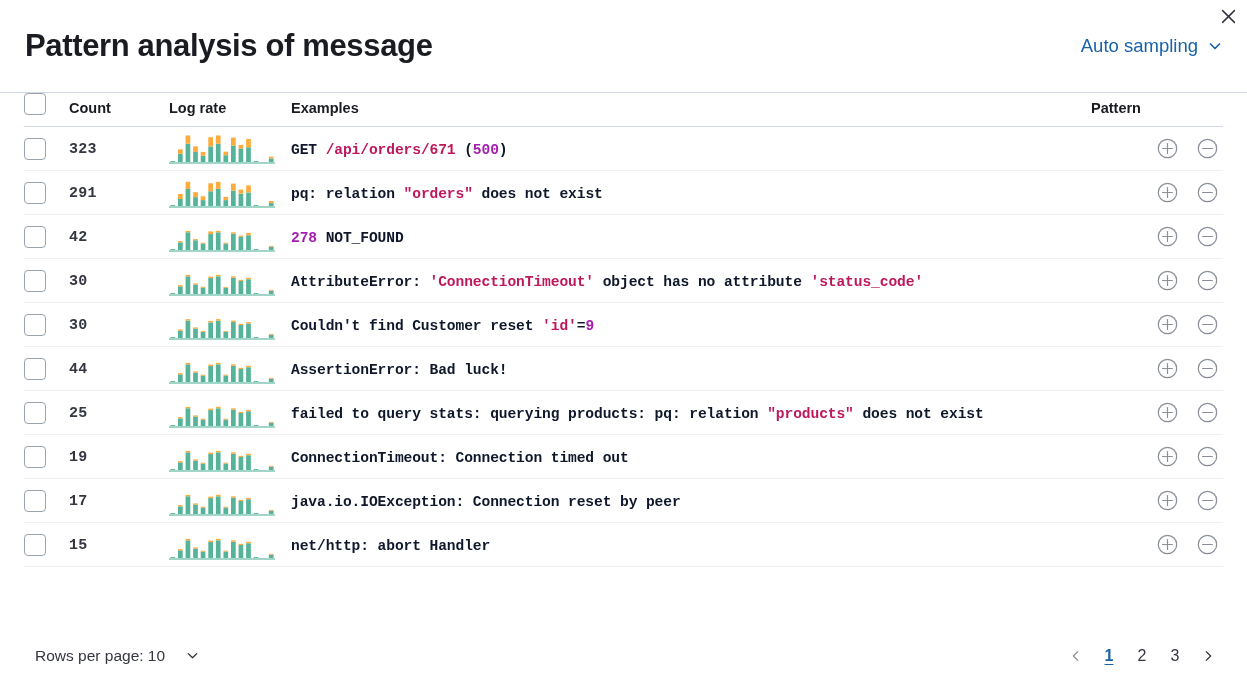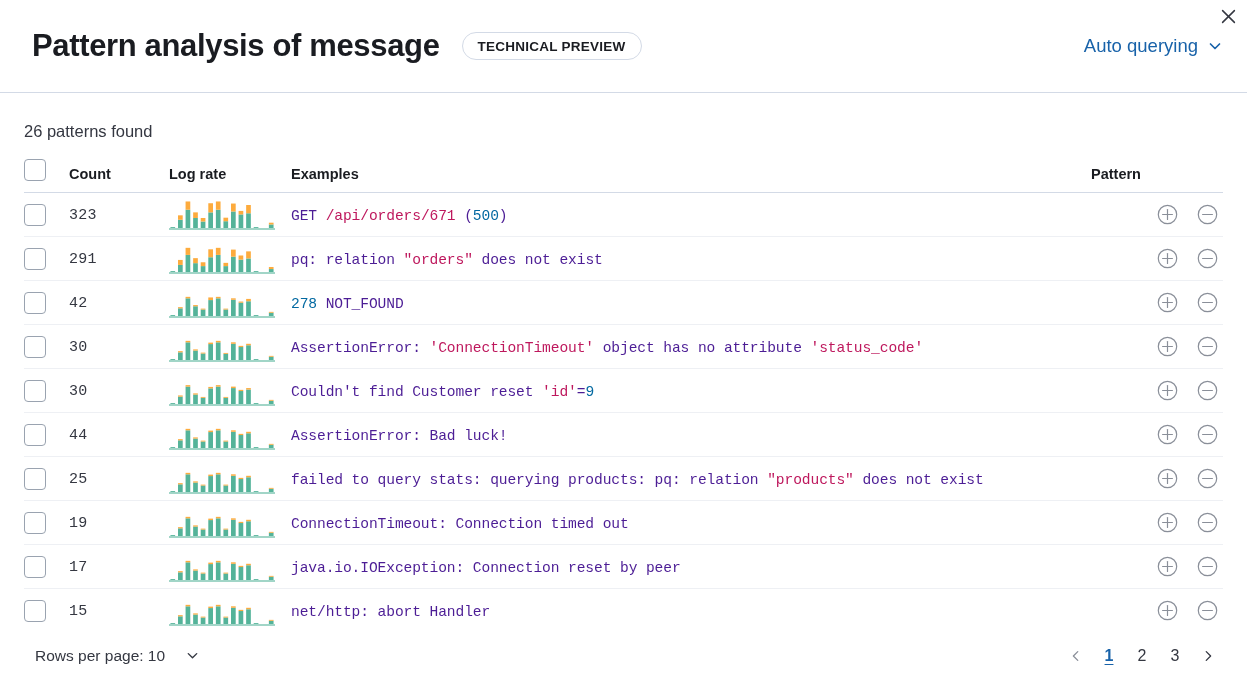--- a/index.html
+++ b/index.html
@@ -22,21 +22,21 @@
     border-bottom: 1px solid #D3DAE6;
     padding: 0 24px;
     display: flex; align-items: center;
   }
   .title-wrap { display: flex; align-items: center; gap: 14px; }
   .page-title {
     font-size: 31px;
     font-weight: 700;
     letter-spacing: -0.35px;
     color: #1a1c21;
-    margin: 8px;
+    margin: 1px;
     line-height: 36px;
     white-space: nowrap;
   }
   .badge {
     display: inline-flex; align-items: center; justify-content: center;
     height: 28px; padding: 0 15px;
     border: 1px solid #D3DAE6; border-radius: 14px;
     font-size: 13.5px; font-weight: 700; letter-spacing: .25px;
     color: #1a1c21; background: #fff;
     white-space: nowrap;
@@ -82,21 +82,21 @@
     margin-top: 15px;
   }
   th.col-cb, td.col-cb { width: 45px; }
   th.col-count, td.col-count { width: 100px; }
   th.col-rate, td.col-rate { width: 122px; }
   th.col-ex, td.col-ex { width: 800px; }
   th.col-actions, td.col-actions { width: 132px; text-align: right; }
 
   table.patterns tbody td {
     border-bottom: 1px solid #EEF0F4;
-    height: 44px; padding: 0; vertical-align: middle;
+    height: 44px; padding: 0; vertical-align: middle; font-weight: bold;
   }
 
   .cb {
     width: 22px; height: 22px;
     border: 1px solid #9aa3b0; border-radius: 4px;
     background: #fff; cursor: pointer; display: block;
   }
   thead .cb { margin-bottom: 1px; }
 
   .count-cell {
@@ -106,22 +106,22 @@
 
   
   .spark { display: block; }
 
   .examples {
     font-family: "Liberation Mono", "DejaVu Sans Mono", monospace;
     font-size: 14.6px; letter-spacing: -0.1px;
     color: #7662bf; white-space: nowrap;
   }
   .tok-str { color: #be185d; }
-  .tok-num { color: #0369a1; }
-  .tok-punct { color: #4c1d95; }
+  .tok-num { color: #a21caf; }
+  .tok-punct { color: #0f172a; }
 
   .actions { display: flex; justify-content: flex-end; align-items: center; gap: 18px; padding-right: 5px; }
   .icon-btn {
     background: none; border: none; padding: 0; cursor: pointer;
     width: 22px; height: 22px; display: flex; align-items: center; justify-content: center;
     color: #8a8f99;
   }
 
   
   .footer {
@@ -148,44 +148,42 @@
   .pg.arrow.next { color: #343741; }
 </style>
 </head>
 <body>
 
 <div class="flyout">
 
   <div class="header">
     <div class="title-wrap">
       <h1 class="page-title">Pattern analysis of message</h1>
-      <span class="badge">TECHNICAL PREVIEW</span>
     </div>
 
     <div class="header-right">
       <button class="sampling-btn">
-        <span>Auto querying</span>
+        <span>Auto sampling</span>
         <span class="chev">
           <svg width="16" height="16" viewBox="0 0 16 16" fill="none" stroke="#1862a9" stroke-width="1.7" stroke-linecap="round" stroke-linejoin="round">
               <polyline points="3.5,6 8,10.5 12.5,6"></polyline>
             </svg>
         </span>
       </button>
     </div>
 
     <button class="close-btn">
       <svg width="15" height="15" viewBox="0 0 15 15" fill="none" stroke="#343741" stroke-width="1.5" stroke-linecap="round">
           <line x1="1.6" y1="1.6" x2="13.4" y2="13.4"></line>
           <line x1="13.4" y1="1.6" x2="1.6" y2="13.4"></line>
         </svg>
     </button>
   </div>
 
   <div class="body">
-    <div class="patterns-found">26 patterns found</div>
 
     <table class="patterns">
       <thead>
         <tr>
           <th class="col-cb">
             <span class="cb"></span>
           </th>
           <th class="col-count">Count</th>
           <th class="col-rate">Log rate</th>
           <th class="col-ex">Examples</th>
@@ -371,21 +369,21 @@
                   <rect x="62.01" y="10.32" width="4.69" height="1.47" fill="#fdab3d"></rect>
                   <rect x="69.58" y="15.03" width="4.69" height="12.97" fill="#54b399"></rect>
                   <rect x="69.58" y="13.85" width="4.69" height="1.18" fill="#fdab3d"></rect>
                   <rect x="77.15" y="13.26" width="4.69" height="14.74" fill="#54b399"></rect>
                   <rect x="77.15" y="11.79" width="4.69" height="1.47" fill="#fdab3d"></rect>
                   <rect x="84.72" y="27.12" width="4.69" height="0.88" fill="#54b399"></rect>
                   <rect x="99.87" y="24.76" width="4.69" height="3.24" fill="#54b399"></rect>
                   <rect x="99.87" y="23.87" width="4.69" height="0.88" fill="#fdab3d"></rect>
                   <rect x="0" y="28" width="106" height="2" fill="#54b399" opacity="0.55"></rect>
                 </svg></span></td>
-            <td class="col-ex"><span class="examples"><span class="tok-punct">AssertionError: </span><span class="tok-str">'ConnectionTimeout'</span><span class="tok-punct"> object has no attribute </span><span class="tok-str">'status_code'</span></span></td>
+            <td class="col-ex"><span class="examples"><span class="tok-punct">AttributeError: </span><span class="tok-str">'ConnectionTimeout'</span><span class="tok-punct"> object has no attribute </span><span class="tok-str">'status_code'</span></span></td>
             <td class="col-actions">
               <div class="actions">
                 <button class="icon-btn">
                   <svg width="21" height="21" viewBox="0 0 21 21" fill="none" stroke="currentColor" stroke-width="1.2">
                     <circle cx="10.5" cy="10.5" r="9.2"></circle>
                     <line x1="10.5" y1="5.6" x2="10.5" y2="15.4" stroke-linecap="round"></line>
                     <line x1="5.6" y1="10.5" x2="15.4" y2="10.5" stroke-linecap="round"></line>
                   </svg>
                 </button>
                 <button class="icon-btn">

